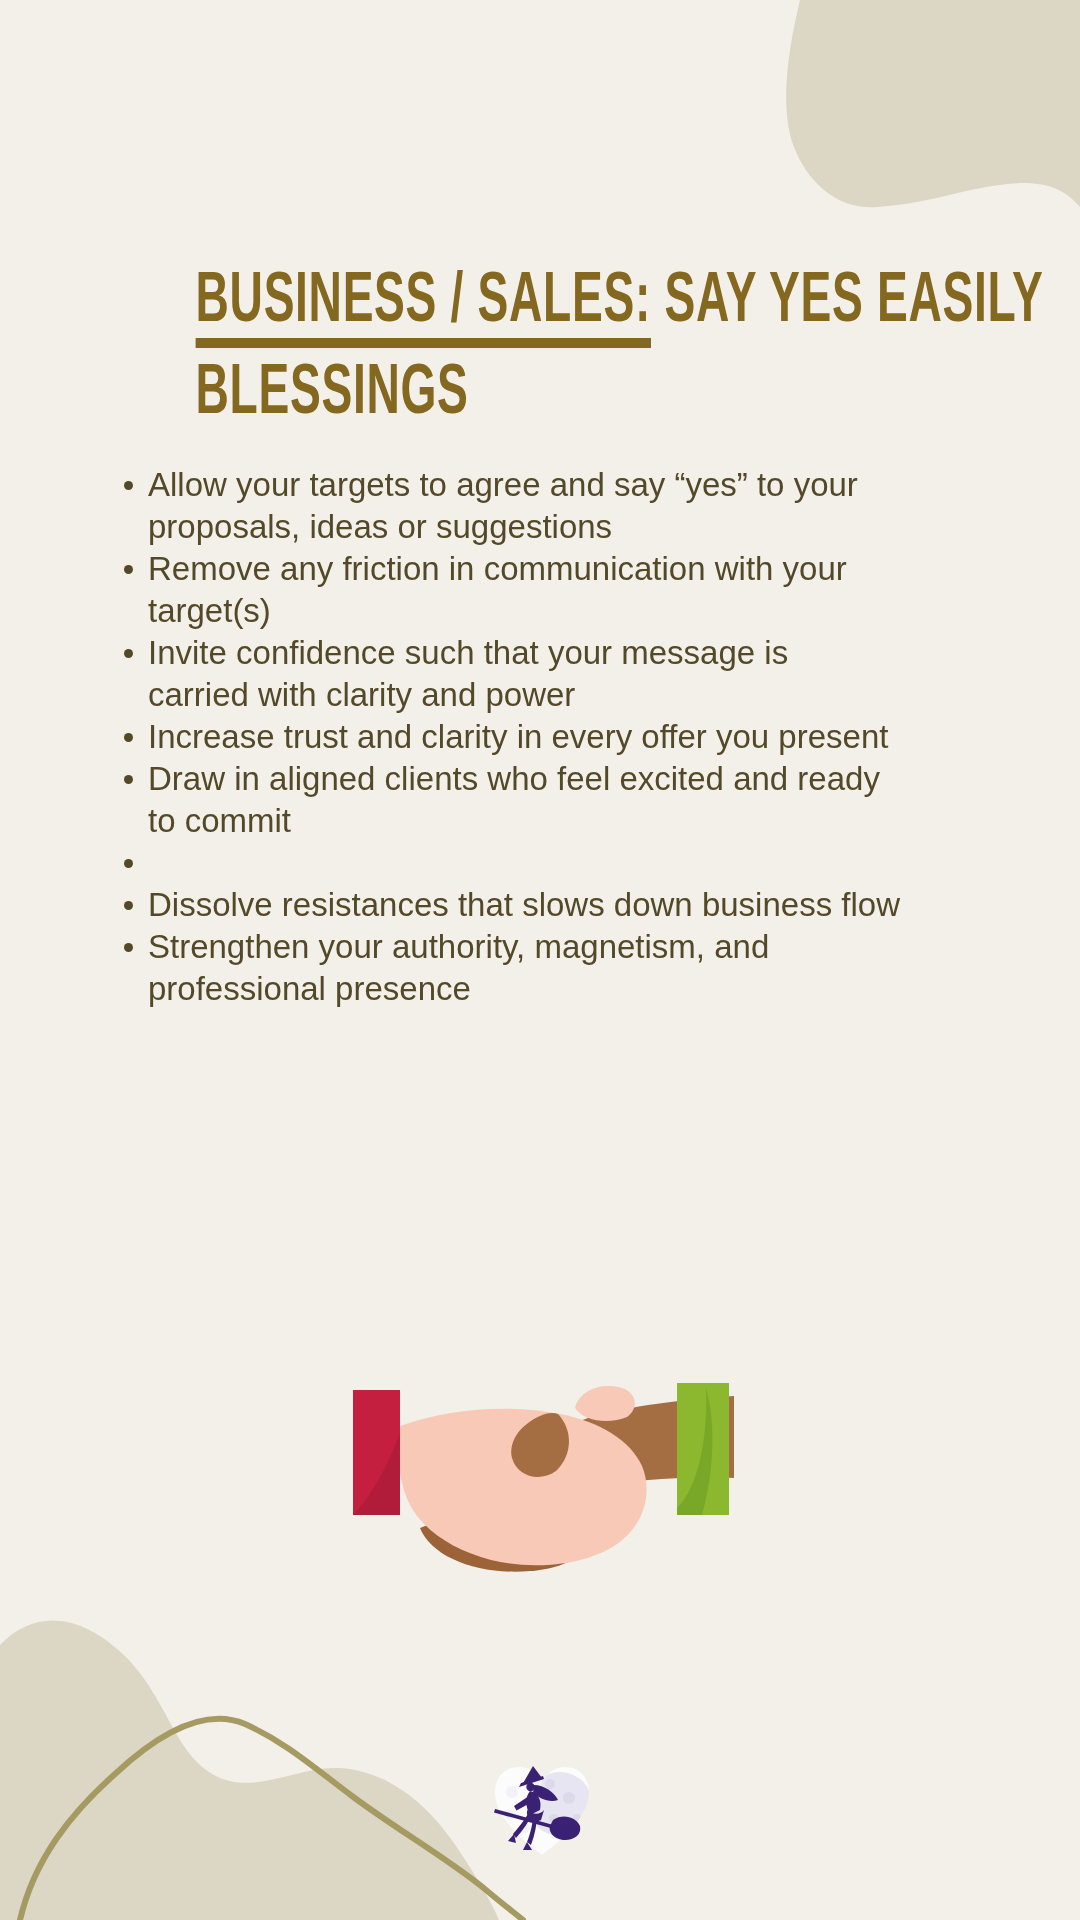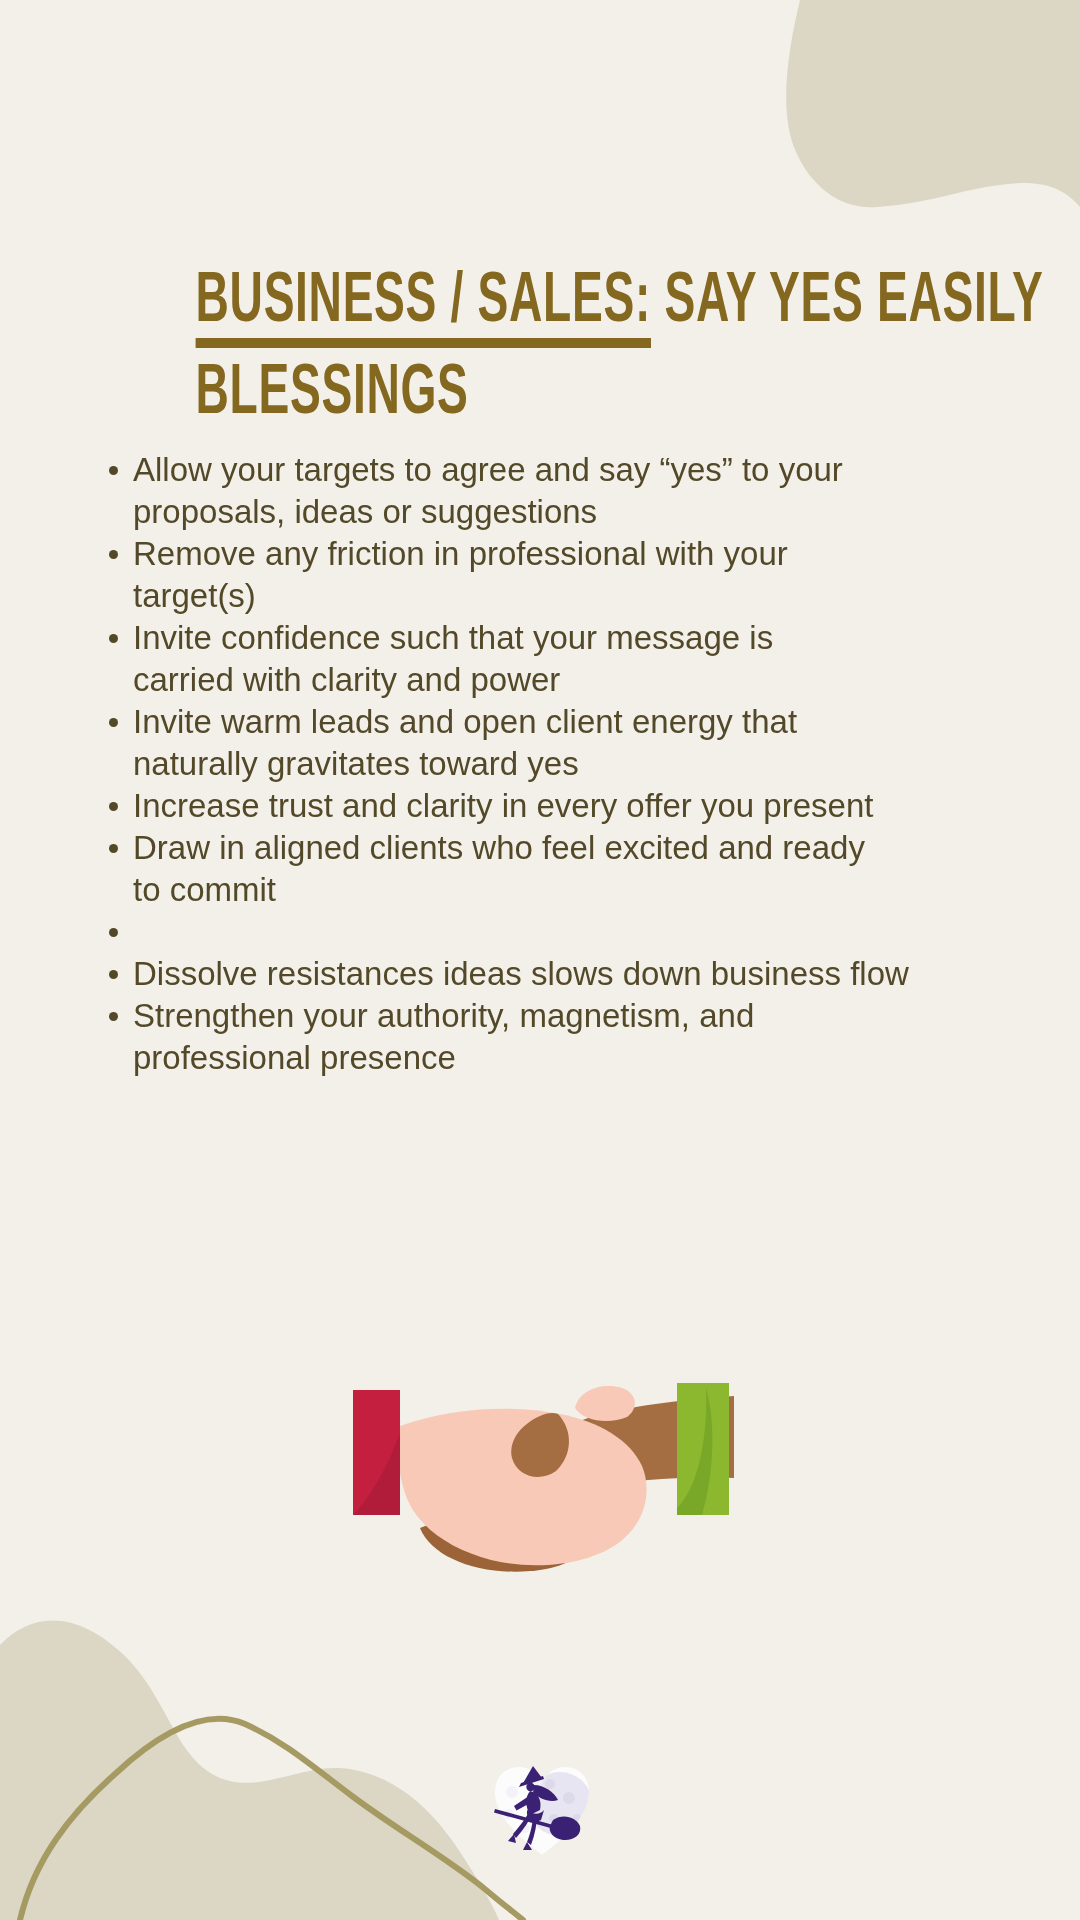--- a/index.html
+++ b/index.html
@@ -15,21 +15,21 @@
   .title{
     position:absolute;left:12px;top:251px;width:1080px;text-align:left;
     color:var(--title_gold,#85681f);font-weight:bold;font-size:70px;line-height:92px;
     letter-spacing:1px;
   }
   .tline{white-space:nowrap;transform:scaleX(0.66);transform-origin:50% 50%;}
   .u{border-bottom:10px solid currentColor;padding-bottom:2px;}
   
   .blessings{
     position:absolute;left:106px;top:446px;width:940px;
-    margin:3px;padding:0;list-style:none;
+    margin:18px;padding:0;list-style:none;
     color:var(--body_olive,#534929);font-size:33px;line-height:42px;
   }
   .blessings li{display:flex;align-items:flex-start;min-height:42px;}
   .bdot{flex:0 0 auto;width:9px;height:9px;border-radius:50%;background:currentColor;margin:17px 15px 0 0;}
   .btxt{white-space:pre;}
   
   #handshake{left:350px;top:1378px;}
   #witch-logo{left:487px;top:1762px;}
 </style>
 </head>
@@ -52,49 +52,44 @@
   </header>
 
   <ul class="blessings">
       <li>
         <span class="bdot"></span>
         <span class="btxt">Allow your targets to agree and say “yes” to your
 proposals, ideas or suggestions</span>
       </li>
       <li>
         <span class="bdot"></span>
-        <span class="btxt">Remove any friction in professional with your
+        <span class="btxt">Remove any friction in communication with your
 target(s)</span>
       </li>
       <li>
         <span class="bdot"></span>
         <span class="btxt">Invite confidence such that your message is
 carried with clarity and power</span>
-      </li>
-      <li>
-        <span class="bdot"></span>
-        <span class="btxt">Invite warm leads and open client energy that
-naturally gravitates toward yes</span>
       </li>
       <li>
         <span class="bdot"></span>
         <span class="btxt">Increase trust and clarity in every offer you present</span>
       </li>
       <li>
         <span class="bdot"></span>
         <span class="btxt">Draw in aligned clients who feel excited and ready
 to commit</span>
       </li>
       <li>
         <span class="bdot"></span>
         <span class="btxt"></span>
       </li>
       <li>
         <span class="bdot"></span>
-        <span class="btxt">Dissolve resistances ideas slows down business flow</span>
+        <span class="btxt">Dissolve resistances that slows down business flow</span>
       </li>
       <li>
         <span class="bdot"></span>
         <span class="btxt">Strengthen your authority, magnetism, and
 professional presence</span>
       </li>
     </ul>
 
   <svg class="deco" id="handshake" width="384" height="212" viewBox="0 0 384 212">
 

